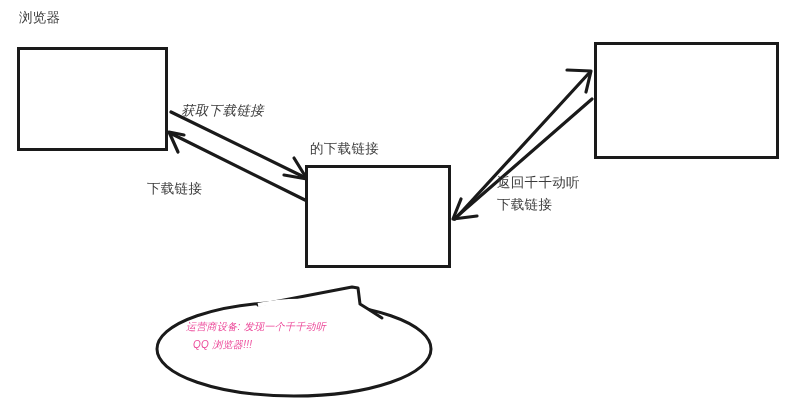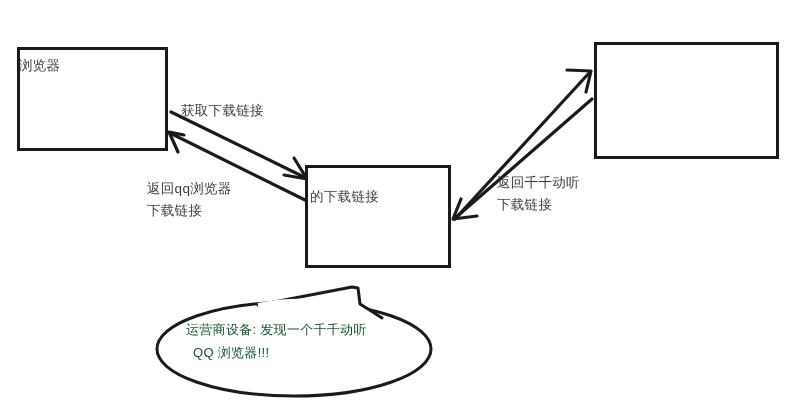--- a/index.html
+++ b/index.html
@@ -31,41 +31,41 @@
     border: 3px solid #1a1a1a;
     box-sizing: border-box;
   }
   .node-caption {
     position: absolute;
     color: #3c3c3c;
     font-size: 13.5px;
     line-height: 1.2;
     white-space: nowrap;
     letter-spacing: 0.3px;
-    margin-top: 48px;
   }
   .edge-label {
     position: absolute;
     color: #3b3b3b;
     font-size: 13.5px;
     line-height: 1.65;
     white-space: nowrap;
     letter-spacing: 0.3px;
   }
   .edge-label .lbl-line {
     display: block;
   }
   .bubble-text {
     position: absolute;
-    color: #14532d;
-    font-size: 13px;
+    color: #ec4899;
+    font-size: 10px;
     line-height: 1.78;
     white-space: nowrap;
     letter-spacing: 0.3px;
     text-align: left;
+    font-style: italic;
   }
   .bubble-text .bubble-line {
     display: block;
   }
   .bubble-text .bubble-line.indent {
     padding-left: 7px;
   }
 </style>
 </head>
 <body>
@@ -105,26 +105,25 @@
 
   <div class="node-box" style="left:305px; top:165px; width:146px; height:103px;"></div>
 
   <div class="node-box" style="left:594px; top:42px; width:185px; height:117px;"></div>
 
   <div class="node-caption" style="left:19px; top:10px;">浏览器</div>
 
   <div class="node-caption" style="left:310px; top:141px;">的下载链接</div>
 
 
-  <div class="edge-label" style="left:181px; top:100px;">
+  <div class="edge-label" style="left:181px; top:100px;font-style:italic;">
     <span class="lbl-line">获取下载链接</span>
   </div>
 
   <div class="edge-label" style="left:147px; top:178px;">
-    <span class="lbl-line">返回qq浏览器</span>
     <span class="lbl-line">下载链接</span>
   </div>
 
 
   <div class="edge-label" style="left:497px; top:172px;">
     <span class="lbl-line">返回千千动听</span>
     <span class="lbl-line">下载链接</span>
   </div>
 
   <div class="bubble-text" style="left:186px; top:318px;">

